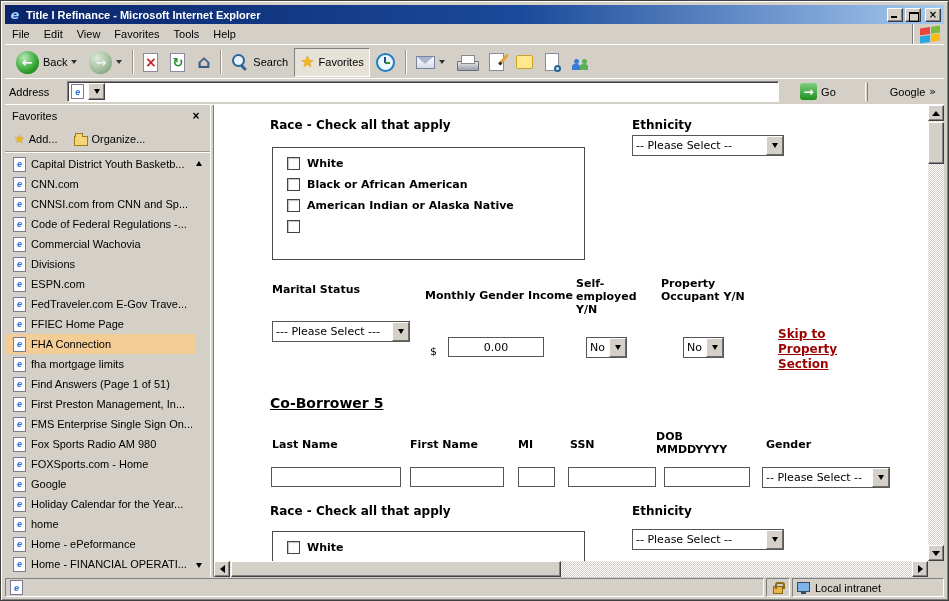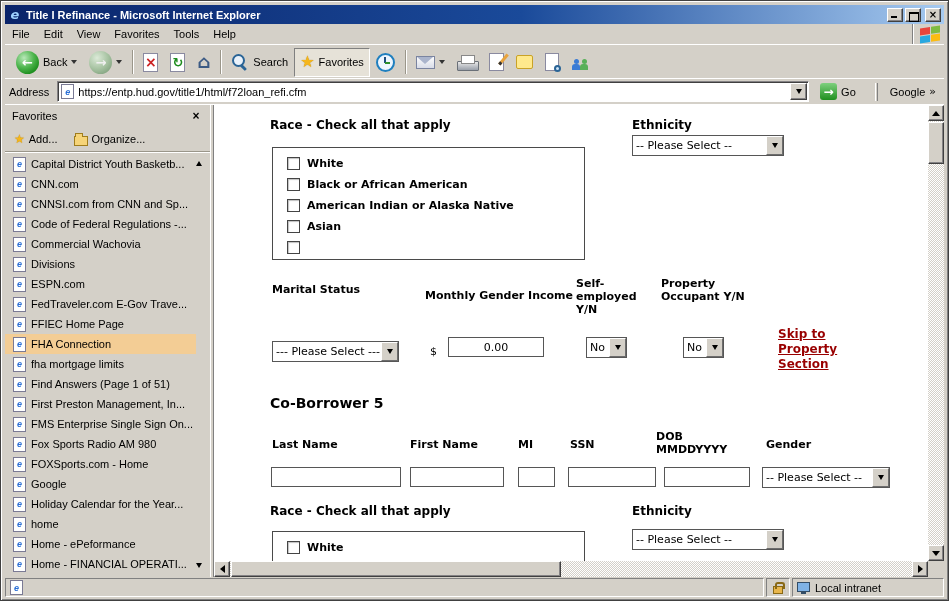--- a/index.html
+++ b/index.html
@@ -73,21 +73,21 @@
   .note-ico { width:17px; height:14px; background:#ffe98c; border:1px solid #c9a227; border-radius:2px; }
   .research-ico { width:14px; height:18px; background:#fff; border:1px solid #8a8aa0; position:relative; }
   .mini-mag { position:absolute; right:-3px; bottom:-2px; width:7px; height:7px; border:2px solid #2a6496; border-radius:50%; background:#cfe4f7; }
   .msgr { position:relative; width:20px; height:18px; }
   .msgr .m1, .msgr .m2 { position:absolute; width:8px; height:6px; border-radius:3px 3px 0 0; bottom:1px; }
   .msgr .m1 { left:1px; background:#3a7bd5; } .msgr .m2 { left:9px; background:#58b058; }
   .msgr .m1::before, .msgr .m2::before { content:""; position:absolute; left:2px; top:-5px; width:5px; height:5px; border-radius:50%; background:inherit; }
 
   
   .addressbar { position:absolute; left:4px; top:78px; right:4px; height:26px;
-                display:flex; align-items:center; padding:0 4px; gap:8px; border-bottom:1px solid #fff; }
+                display:flex; align-items:center; padding:0 4px; gap:18px; border-bottom:1px solid #fff; }
   .addr-field { flex:1; height:21px; background:#fff; border:1px solid; border-color:#848284 #fff #fff #848284;
                 box-shadow:inset 1px 1px 0 #404040; display:flex; align-items:center; padding:1px 1px 1px 3px; gap:4px; }
   .addr-url { flex:1; white-space:nowrap; overflow:hidden; }
   .addr-drop { width:17px; height:17px; flex:none; background:#d4d0c8; border:1px solid; border-color:#fff #404040 #404040 #fff;
                box-shadow:inset -1px -1px 0 #848284; display:flex; align-items:center; justify-content:center; }
   .go-btn { display:flex; align-items:center; gap:4px; padding:1px 7px 1px 3px; height:22px; }
   .go-ico { width:17px; height:17px; border-radius:3px; background:linear-gradient(#7ed07e,#1f8f1f);
             color:#fff; font-weight:bold; font-size:12px; display:flex; align-items:center; justify-content:center; }
   .grip { width:3px; height:18px; border-left:1px solid #fff; border-right:1px solid #808080; margin:0 4px; }
   .links-area { display:flex; align-items:center; gap:4px; padding-right:4px; }
@@ -134,21 +134,21 @@
   .tri.up    { border-left:4px solid transparent; border-right:4px solid transparent; border-bottom:5px solid #000; }
   .tri.down  { border-left:4px solid transparent; border-right:4px solid transparent; border-top:5px solid #000; }
   .tri.left  { border-top:4px solid transparent; border-bottom:4px solid transparent; border-right:5px solid #000; }
   .tri.right { border-top:4px solid transparent; border-bottom:4px solid transparent; border-left:5px solid #000; }
   .tri.sm.up   { border-left-width:3px; border-right-width:3px; border-bottom-width:5px; }
   .tri.sm.down { border-left-width:3px; border-right-width:3px; border-top-width:5px; }
 
   
   .fh { position:absolute; font-weight:bold; font-size:12px; }
   .fl { position:absolute; font-weight:bold; font-size:11px; line-height:13px; }
-  .co-h { position:absolute; font-weight:bold; font-size:14px; }
+  .co-h { position:absolute; font-weight:bold; font-size:14px;text-decoration:underline; }
   .fgroup { position:absolute; border:1px solid #4a4a4a; padding-top:5px; }
   .cbrow { display:flex; align-items:center; gap:7px; height:21px; padding-left:14px; }
   .cb { width:13px; height:13px; flex:none; background:#fff; border:1px solid #444; box-shadow:inset 1px 1px 1px rgba(0,0,0,.25); }
   .cbl { font-weight:bold; font-size:11px; white-space:nowrap; }
   .fin { position:absolute; height:20px; border:1px solid #565656; background:#fff;
          font:11px "DejaVu Sans", sans-serif; padding:0 3px; }
   .fin.money { text-align:center; }
   .combo { position:absolute; height:21px; border:1px solid #565656; background:#fff; display:flex; align-items:stretch; }
   .combo-txt { flex:1; font-size:11px; display:flex; align-items:center; padding-left:3px; white-space:nowrap; overflow:hidden; }
   .combo-btn { width:17px; flex:none; background:#d4d0c8; border:1px solid; border-color:#fff #6d6d6d #6d6d6d #fff;
@@ -263,21 +263,20 @@
           <span class="m1"></span>
           <span class="m2"></span>
         </span>
     </div>
   </div>
 
   <div class="addressbar">
     <span>Address</span>
     <div class="addr-field">
       <span class="doc-e">e</span>
-      <span class="addr-url">https://entp.hud.gov/title1/html/f72loan_refi.cfm</span>
       <span class="addr-drop">
           <span class="tri sm down"></span>
         </span>
     </div>
     <div class="go-btn">
       <span class="go-ico glyph">→</span>
       <span>Go</span>
     </div>
     <span class="grip"></span>
     <div class="links-area">
@@ -417,33 +416,29 @@
         <div class="cbrow">
           <span class="cb"></span>
           <span class="cbl">Black or African American</span>
         </div>
         <div class="cbrow">
           <span class="cb"></span>
           <span class="cbl">American Indian or Alaska Native</span>
         </div>
         <div class="cbrow">
           <span class="cb"></span>
-          <span class="cbl">Asian</span>
-        </div>
-        <div class="cbrow">
-          <span class="cb"></span>
         </div>
       </div>
 
       <span class="fl" style="left:58px;top:178px">Marital Status</span>
       <span class="fl" style="left:211px;top:184px">Monthly Gender Income</span>
       <span class="fl" style="left:362px;top:172px;width:58px">Self-employed Y/N</span>
       <span class="fl" style="left:447px;top:172px;width:88px">Property Occupant Y/N</span>
 
-      <div class="combo" style="left:58px;top:236px;width:127px">
+      <div class="combo" style="left:58px;top:216px;width:138px">
         <span class="combo-txt">--- Please Select ---</span>
         <span class="combo-btn">
             <span class="tri sm down"></span>
           </span>
       </div>
       <span class="dollar" style="left:216px;top:240px">$</span>
       <input class="fin money" style="left: 234px; top: 232px; width: 96px;" value="0.00">
       <div class="combo" style="left:372px;top:232px;width:41px">
         <span class="combo-txt">No</span>
         <span class="combo-btn">

